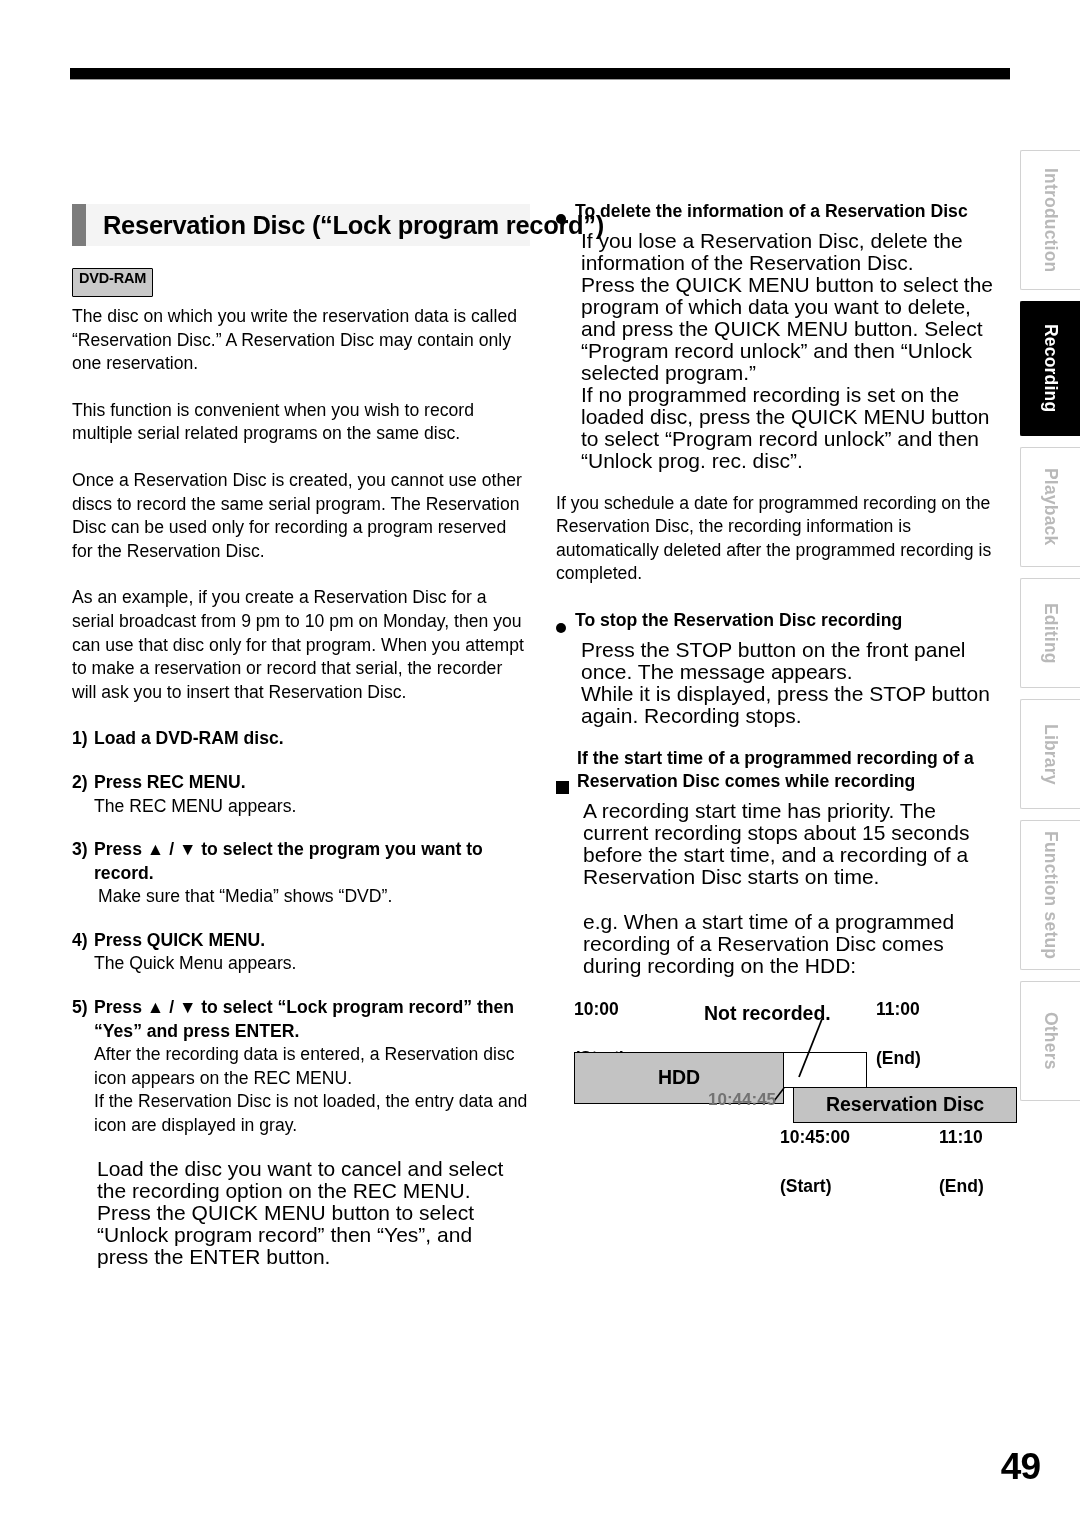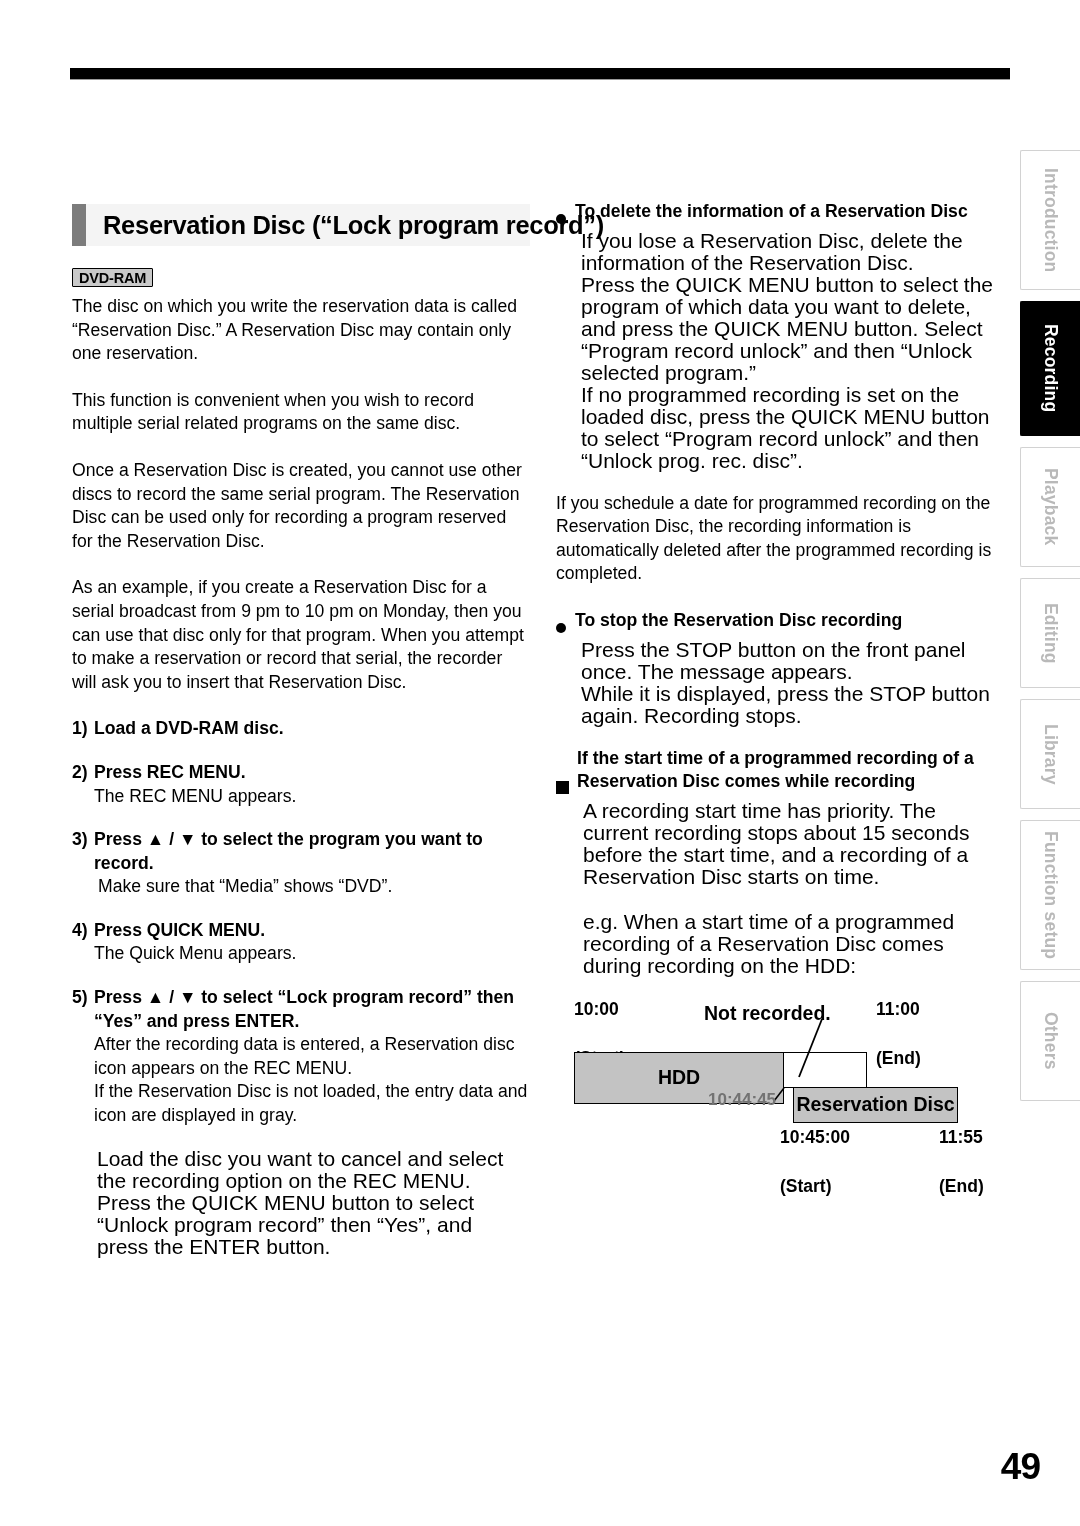--- a/index.html
+++ b/index.html
@@ -77,21 +77,21 @@
   }
 
   
   .badge {
     display: inline-block;
     border: 1.6px solid #000;
     background: #c9c9c9;
     font-size: 14.5px;
     font-weight: bold;
     letter-spacing: -0.2px;
-    padding: 1px 6px 0 6px;
+    padding: 1px 6px 10px 6px;
     margin-top: 12px;
     margin-bottom: 8px;
     border-radius: 1px;
   }
 
   
   p.body {
     font-size: 17.6px;
     line-height: 23.6px;
     margin: 0 0 23px 0;
@@ -198,21 +198,21 @@
   .dg-white {
     left: 227px;
     top: 55px;
     width: 84px;
     height: 36px;
     background: #ffffff;
   }
   .dg-res {
     left: 237px;
     top: 90px;
-    width: 165px;
+    width: 224px;
     height: 36px;
     background: #c3c3c3;
   }
   .dg-small-time {
     position: absolute;
     left: 152px;
     top: 93px;
     color: #737373;
     font-weight: bold;
     font-size: 17px;
@@ -386,21 +386,21 @@
     </svg>
 
     <div class="dg-small-time">10:44:45</div>
 
     <div class="dg-label" style="left:224px; top:130px;">
       <div>10:45:00</div>
       <div class="sub">(Start)</div>
     </div>
 
     <div class="dg-label" style="left:383px; top:130px;">
-      <div>11:55</div>
+      <div>11:10</div>
       <div class="sub">(End)</div>
     </div>
 
   </div>
 
 </div>
 
 <div class="tabs">
   <div class="tab" style="height:140px;">
     <span>Introduction</span>

